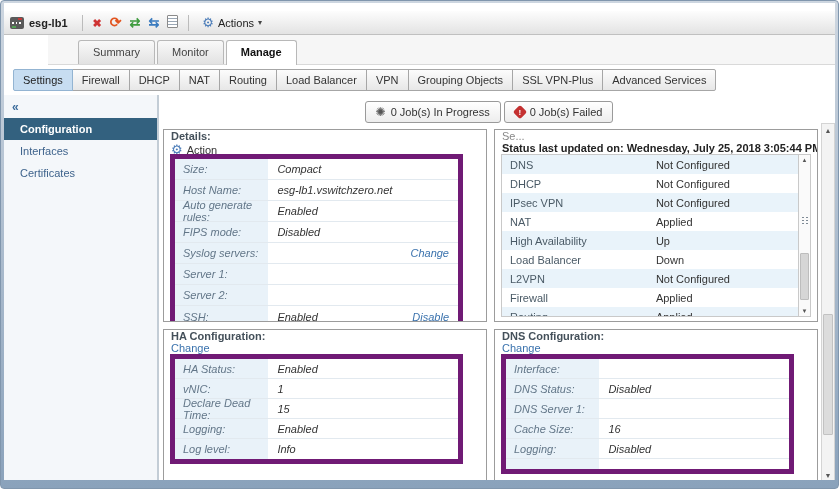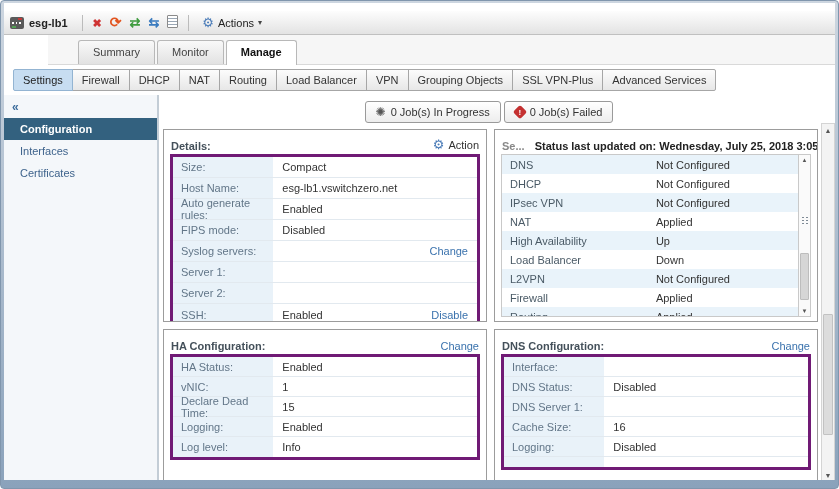--- a/index.html
+++ b/index.html
@@ -65,29 +65,29 @@
     font-size:11px; color:#333; cursor:pointer; }
   .spinner { color:#555; font-size:12px; }
   .fail-diamond { width:10px; height:10px; background:#c43131; transform:rotate(45deg);
     display:inline-flex; align-items:center; justify-content:center; border-radius:2px; }
   .fail-diamond span { transform:rotate(-45deg); color:#fff; font-size:8px; font-weight:bold; }
 
   
   .panels { position:absolute; top:34px; left:4px; right:17px; bottom:0;
     display:grid; grid-template-columns:1fr 1fr; grid-template-rows:193px 1fr; gap:7px; overflow:hidden; }
   .panel { position:relative; border:1px solid #9c9c9c; background:#fff; overflow:hidden; }
-  .panel-header { height:22px; display:flex; align-items:flex-end; padding:0 7px;
-    font-weight:bold; color:#44505a; }
+  .panel-header { height:22px; display:flex; align-items:flex-start; padding:0 7px;
+    font-weight:bold; color:#44505a;flex-direction:column; }
   .panel-header .spacer { flex:1; }
   a.blue-link { color:#3a72ad; text-decoration:none; cursor:pointer; font-weight:normal; }
   .action-btn { display:flex; align-items:center; gap:4px; background:none; border:none;
     font-size:11px; color:#333; cursor:pointer; font-weight:normal; }
 
   
-  .kv-table { position:absolute; left:6px; right:6px; border:3px solid #701a75; background:#fff; }
+  .kv-table { position:absolute; left:6px; right:23px; border:5px solid #701a75; background:#fff;font-style:italic; }
   .kv-row { display:flex; border-bottom:1px solid #e2e9ef; }
   .kv-row:last-child { border-bottom:none; }
   .kv-label { width:33%; background:#e9f2f9; color:#627688; padding:0 8px; display:flex; align-items:center; }
   .kv-value { flex:1; padding:0 9px; display:flex; align-items:center; color:#333; }
   .kv-value .flexfill { flex:1; }
   .h21 .kv-row { height:21px; }
   .h20 .kv-row { height:20px; }
   .kv-row.partial { height:10px; }
   .kv-row.partial .kv-label { color:transparent; }
 
@@ -102,21 +102,21 @@
   .mini-scroll { position:absolute; top:0; right:0; bottom:0; width:12px;
     background:#fafafa; border-left:1px solid #c9c9c9; }
   .mini-scroll .arr { position:absolute; left:0; width:100%; text-align:center;
     font-size:6px; color:#555; cursor:pointer; }
   .mini-scroll .arr.up { top:2px; } .mini-scroll .arr.dn { bottom:2px; }
   .mini-thumb { position:absolute; left:1px; right:1px; top:61%; height:29%;
     background:#d6d6d6; border:1px solid #bdbdbd; border-radius:1px; cursor:pointer; }
   .mini-grip { position:absolute; left:2px; top:38%; width:8px; height:9px;
     background-image:radial-gradient(#7e8a95 1px, transparent 1.1px); background-size:4px 3px; }
 
-  .svc-head-title { color:#888; font-weight:bold; margin-right:10px; }
+  .svc-head-title { color:#888; font-weight:normal; margin-right:10px; }
   .svc-head-status { color:#222; font-weight:bold; white-space:nowrap; }
 
   
   .vscroll { position:absolute; top:28px; right:0; bottom:0; width:14px;
     background:#f3f3f3; border:1px solid #d4d4d4; }
   .vscroll .arr { position:absolute; left:0; width:100%; text-align:center; font-size:7px; color:#555; cursor:pointer; }
   .vscroll .arr.up { top:3px; } .vscroll .arr.dn { bottom:3px; }
   .vthumb { position:absolute; left:1px; right:1px; top:53%; height:34%;
     background:#dcdcdc; border:1px solid #c2c2c2; border-radius:1px; cursor:pointer; }
 

